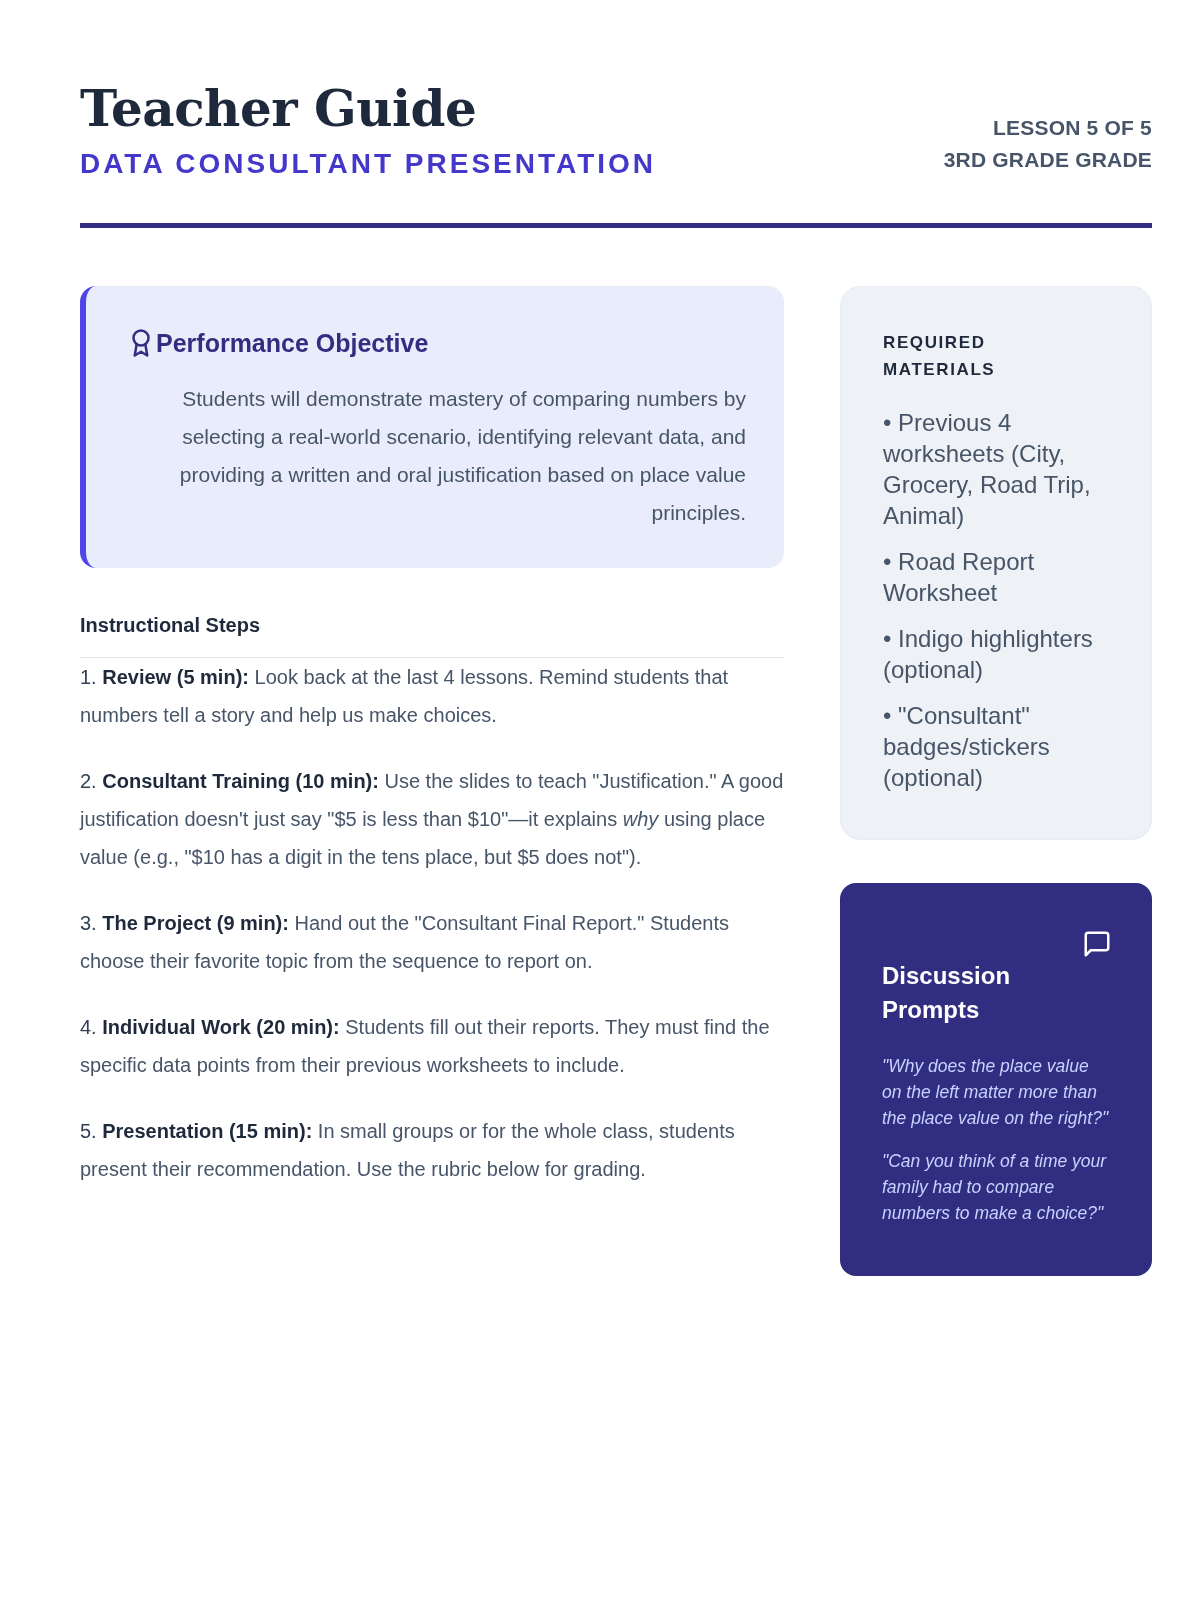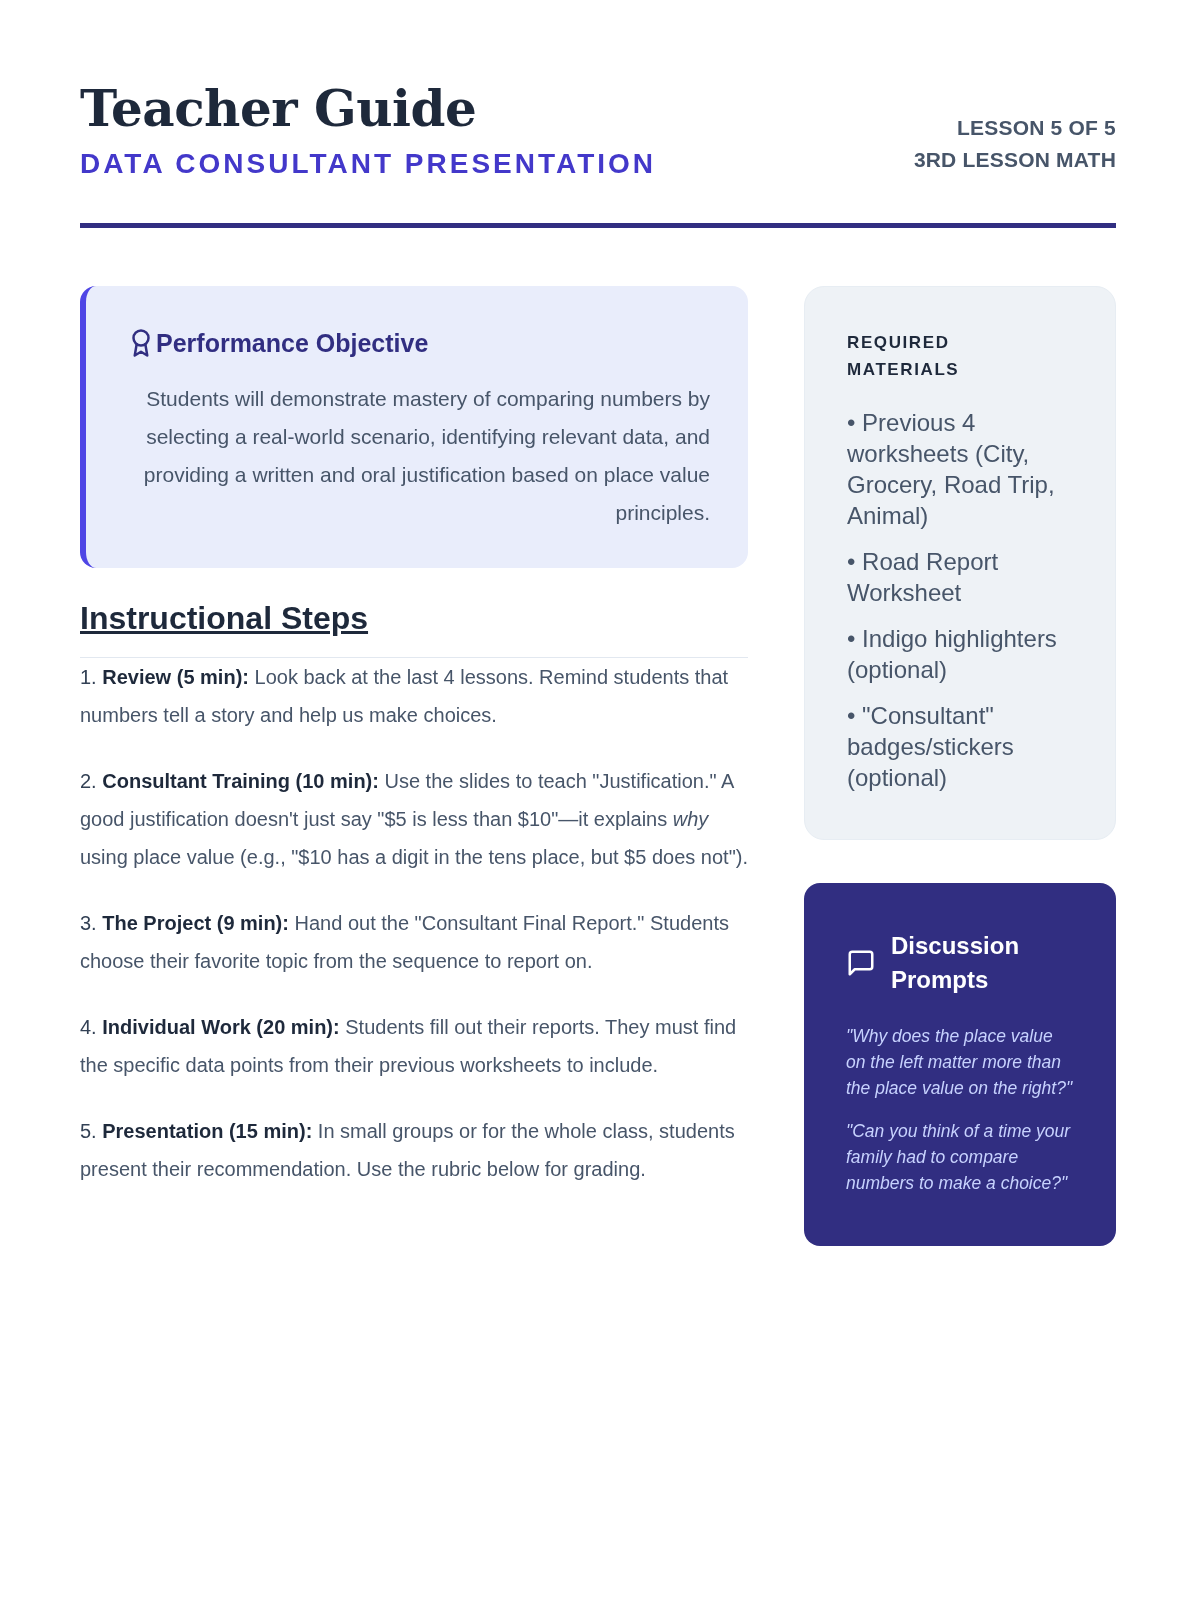--- a/index.html
+++ b/index.html
@@ -5,21 +5,21 @@
   * { margin: 0; padding: 0; box-sizing: border-box; }
   html, body {
     width: 1200px;
     min-height: 1600px;
     background: #ffffff;
     font-family: "Liberation Sans", sans-serif;
   }
   .page {
     width: 1200px;
     min-height: 1600px;
-    padding: 82px 84px 60px 80px;
+    padding: 82px 48px 60px 80px;
   }
 
   
   .header {
     display: flex;
     justify-content: space-between;
     align-items: flex-end;
   }
   .page-title {
     font-family: "DejaVu Serif", serif;
@@ -83,27 +83,26 @@
   .objective-body {
     margin-top: 22px;
     font-size: 21px;
     line-height: 38px;
     color: #475569;
     text-align: right;
   }
 
   
   .steps-heading {
-    margin-top: 32px;
-    font-size: 32px;
+    margin-top: 46px;
+    font-size: 20px;
     font-weight: 700;
     color: #1e293b;
     padding-bottom: 20px;
     border-bottom: 1px solid #e2e8f0;
-    text-decoration: underline;
   }
   .steps-list { }
   .step {
     font-size: 20px;
     line-height: 38px;
     color: #475569;
     margin-bottom: 28px;
   }
   .step:last-child { margin-bottom: 0; }
   .step-num { color: #334155; }
@@ -136,22 +135,22 @@
 
   
   .discussion-card {
     margin-top: 43px;
     background: #312e81;
     border-radius: 16px;
     padding: 46px 40px 50px 42px;
   }
   .discussion-header {
     display: flex;
-    align-items: center;
-    gap: 15px;
+    align-items: flex-end;
+    flex-direction: column;
   }
   .discussion-header h3 {
     font-size: 24px;
     font-weight: 700;
     line-height: 34px;
     color: #ffffff;
   }
   .prompts-list { margin-top: 26px; }
   .prompt {
     font-size: 17.5px;
@@ -169,21 +168,21 @@
 
 <div class="page">
 
   <header class="header">
     <div class="header-left">
       <h1 class="page-title">Teacher Guide</h1>
       <div class="page-subtitle">DATA CONSULTANT PRESENTATION</div>
     </div>
     <div class="header-right">
       <div>LESSON 5 OF 5</div>
-      <div>3RD LESSON MATH</div>
+      <div>3RD GRADE GRADE</div>
     </div>
   </header>
 
   <hr class="divider">
 
   <div class="content">
 
     <main class="main-col">
 
       <section class="objective-card">

